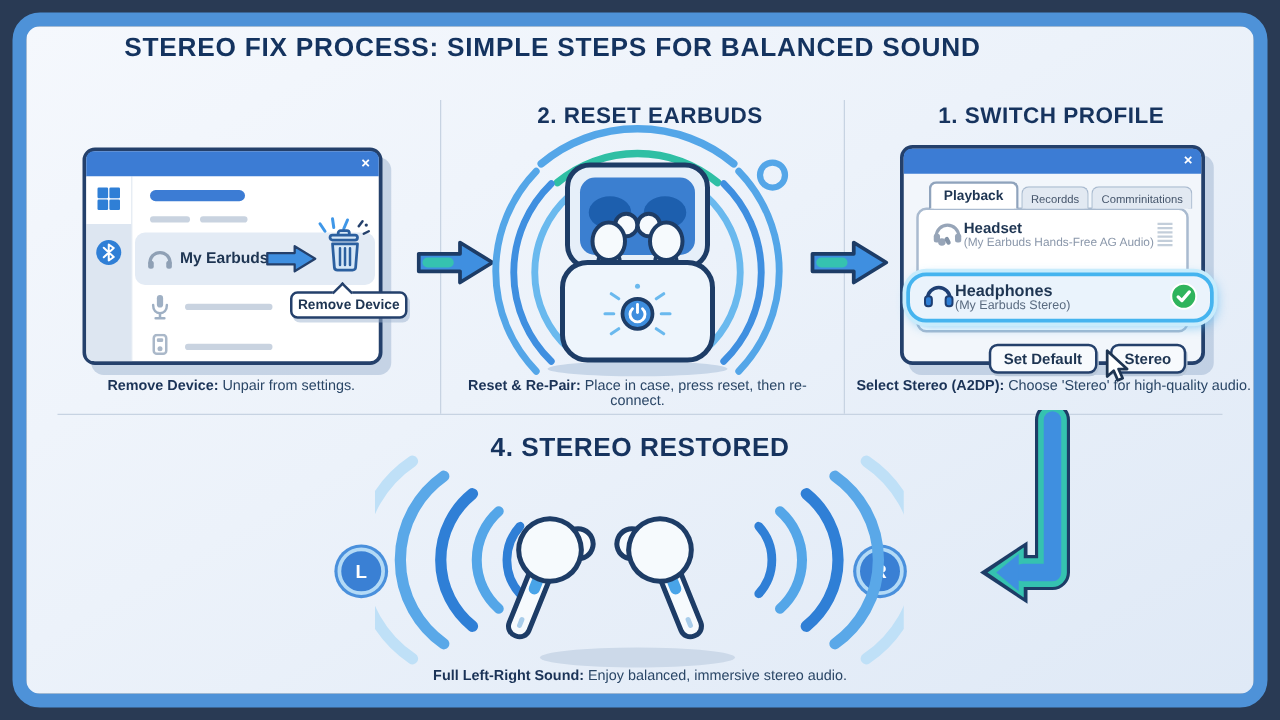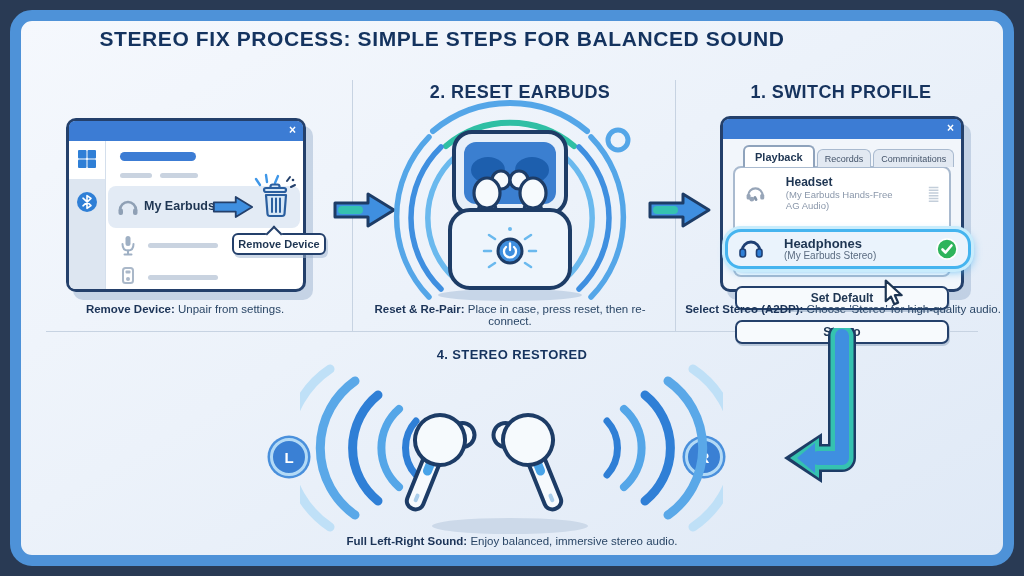--- a/index.html
+++ b/index.html
@@ -32,48 +32,48 @@
            background:#fff;font-size:11px;font-weight:bold;color:#1e3552;text-align:center;padding:3px 2px;z-index:6;
            box-shadow:2px 3px 0 rgba(158,180,207,.5);}
   .tooltip::before{content:'';position:absolute;top:-7px;left:34px;width:10px;height:10px;background:#fff;
            border-left:2.5px solid #24406b;border-top:2.5px solid #24406b;transform:rotate(45deg);}
   
   .tabs{display:flex;align-items:flex-end;margin:6px 0 0 10px;position:relative;z-index:2;}
   .tab{box-sizing:border-box;border:1.5px solid #a9bacf;border-bottom:none;background:#e2e9f2;color:#44546a;
        font-size:9px;padding:4px 7px 3px;border-radius:6px 6px 0 0;margin-right:2px;}
   .tab.active{background:#fff;border:2px solid #8fa3bc;border-bottom:none;font-size:11px;font-weight:bold;color:#1e3552;padding:4px 10px 4px;margin-left:10px;}
   .listpanel{position:relative;margin:-1px 10px 0;border:2px solid #a9bacf;border-radius:8px;background:#fff;padding:4px 4px 2px;}
-  .rowflex{display:flex;align-items:center;gap:20px;}
+  .rowflex{display:flex;gap:0;}
   .hsrow{padding:4px 6px 2px;}
   .hsname{font-size:12px;font-weight:bold;color:#1e3552;line-height:13px;}
   .hsdesc{font-size:9.5px;color:#8a97aa;line-height:11px;}
   .hprow{position:relative;margin:16px -26px 4px -14px;border:3.5px solid #45b4ef;border-radius:16px;background:#eaf3fc;
          padding:5px 10px;box-shadow:0 0 0 3px #c8ecfc,2px 3px 9px rgba(80,180,240,.75);z-index:3;}
-  .btnrow{display:flex;justify-content:flex-end;gap:10px;padding:9px 12px 0;flex-direction:column;}
+  .btnrow{display:flex;justify-content:flex-end;gap:10px;padding:9px 12px 0;}
   .btn{border:2.5px solid #24406b;border-radius:7px;background:#f7fafd;font-size:12px;font-weight:bold;color:#1e3552;
        padding:3px 10px;box-shadow:1px 2px 0 #b9c8da;font-family:inherit;}
   
   .lrcircle{position:absolute;width:32px;height:32px;border-radius:50%;background:#3a80d4;border:3px solid #b3daf6;
             box-shadow:0 0 0 2.5px #4a90dc;color:#fff;font-weight:bold;font-size:15px;display:flex;align-items:center;justify-content:center;}
 </style>
 </head>
 <body>
 
 <div class="stage">
   <div class="card"></div>
 
   <div class="title">STEREO FIX PROCESS: SIMPLE STEPS FOR BALANCED SOUND</div>
 
   <div class="vdiv" style="left:352px"></div>
   <div class="vdiv" style="left:675px"></div>
   <div class="hdiv"></div>
 
   <div class="heading" style="left:392px;top:82px;width:256px">2. RESET EARBUDS</div>
   <div class="heading" style="left:716px;top:82px;width:250px">1. SWITCH PROFILE</div>
-  <div class="heading" style="left:310px;top:347px;width:404px;font-size:13px">4. STEREO RESTORED</div>
+  <div class="heading" style="left:310px;top:347px;width:404px;font-size:21px">4. STEREO RESTORED</div>
 
   <div class="win" style="left:66px;top:118px;width:240px;height:174px">
     <div class="titlebar">
       <span class="closex">×</span>
     </div>
     <div class="w1body">
       <div class="w1side">
         <svg width="20" height="20" viewBox="0 0 20 20" style="margin-top:8px">
           <rect x="1" y="1" width="8.5" height="8.5" rx="1" fill="#2f7fd6"></rect>
           <rect x="10.5" y="1" width="8.5" height="8.5" rx="1" fill="#2f7fd6"></rect>

